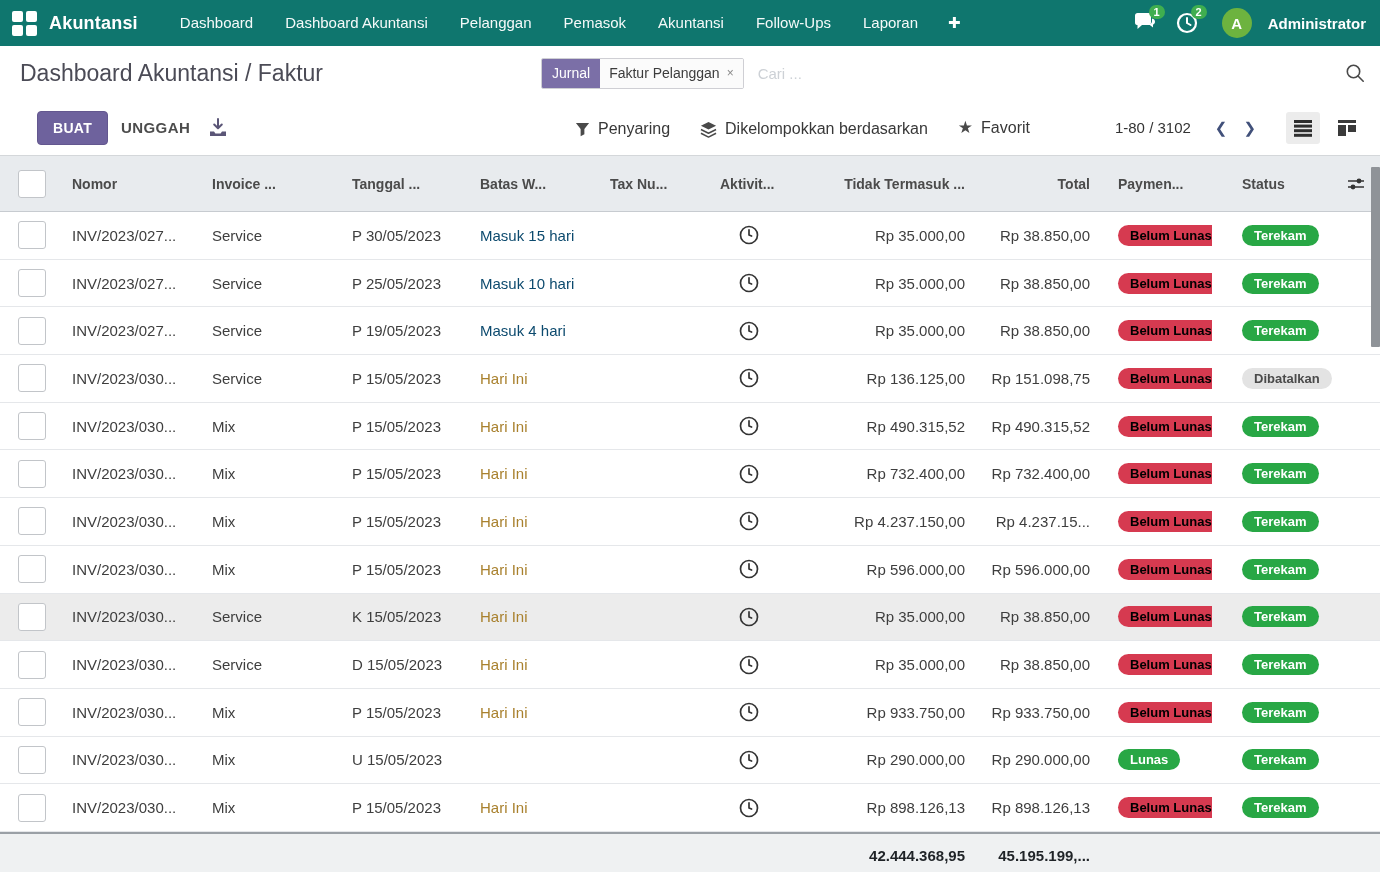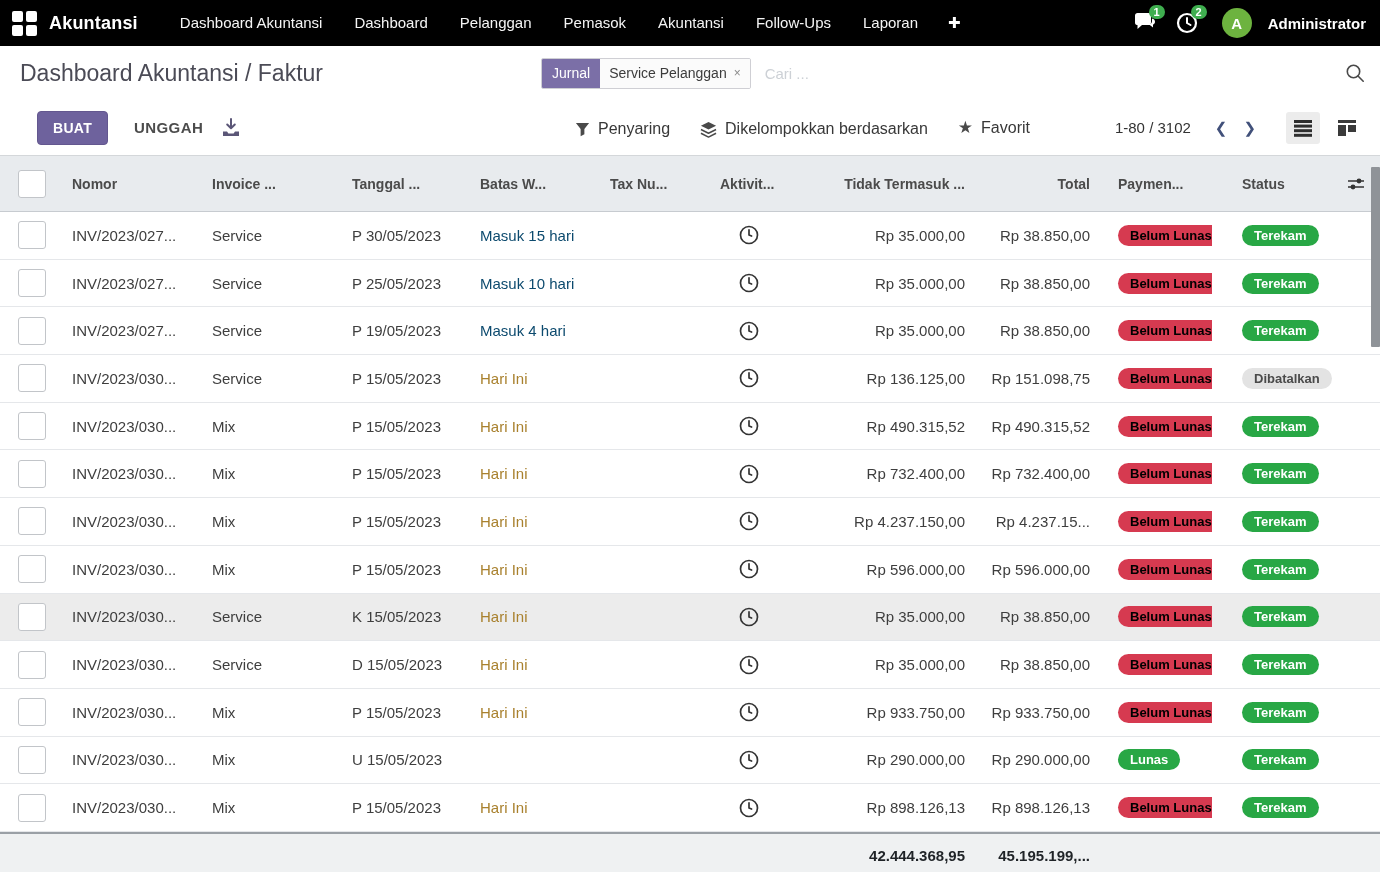--- a/index.html
+++ b/index.html
@@ -1,20 +1,20 @@
 <!DOCTYPE html>
 <html><head>
 <meta charset="utf-8">
 <style>
   html,body{width:1380px;height:872px;margin:0;overflow:hidden;background:#fff;
     font-family:"Liberation Sans","DejaVu Sans",sans-serif;-webkit-font-smoothing:antialiased;}
   .app{position:relative;width:1380px;height:872px;display:flex;flex-direction:column;}
 
   
-  .topnav{height:46px;background:#000000;display:flex;align-items:center;color:#fff;flex:none;
+  .topnav{height:46px;background:#0f766e;display:flex;align-items:center;color:#fff;flex:none;
     padding:0 14px 0 12px;}
   .nav-left{display:flex;align-items:center;gap:0;}
   .apps-icon{display:grid;grid-template-columns:11px 11px;grid-gap:3px;margin-right:12px;cursor:pointer;}
   .apps-icon span{width:11px;height:11px;background:#fff;border-radius:2px;display:block;}
   .brand{font-size:18px;font-weight:700;margin-right:26px;letter-spacing:.2px;cursor:pointer;}
   .nav-item{font-size:15px;color:rgba(255,255,255,.96);padding:0 16px;line-height:46px;cursor:pointer;white-space:nowrap;}
   .nav-plus{font-size:15px;padding:0 14px;cursor:pointer;}
   .nav-right{margin-left:auto;display:flex;align-items:center;gap:8px;}
   .systray{position:relative;width:34px;height:34px;display:flex;align-items:center;justify-content:center;cursor:pointer;}
   .systray .count{position:absolute;top:-1px;right:-3px;background:#3fae4f;color:#fff;font-size:11px;font-weight:700;
@@ -32,21 +32,21 @@
   .facet-val{background:#fbfbfb;color:#3c3c3c;font-size:14px;padding:5px 9px;display:flex;align-items:center;gap:7px;}
   .facet-x{color:#8a8a8a;font-size:12px;cursor:pointer;}
   .search-ph{color:#cdd1d6;font-size:15px;margin-left:14px;flex:1;cursor:text;}
   .search-glass{margin-left:auto;cursor:pointer;display:flex;align-items:center;}
 
   
   .control-row{height:55px;display:flex;align-items:center;padding:0 16px 0 37px;flex:none;background:#fff;}
   .cb-left{display:flex;align-items:center;width:538px;flex:none;}
   .btn-create{background:#6e629d;color:#fff;border:1px solid #63578f;border-radius:4px;font-size:14px;font-weight:700;
     padding:8px 15px;letter-spacing:.3px;cursor:pointer;}
-  .btn-upload{font-size:15px;font-weight:700;color:#4c4c4c;margin-left:26px;letter-spacing:.4px;cursor:pointer;}
+  .btn-upload{font-size:15px;font-weight:700;color:#4c4c4c;margin-left:13px;letter-spacing:.4px;cursor:pointer;}
   .dl-icon{margin-left:18px;cursor:pointer;display:flex;}
   .cb-mid{display:flex;align-items:flex-end;gap:30px;}
   .cb-item{display:flex;align-items:center;gap:8px;font-size:16px;color:#383838;cursor:pointer;white-space:nowrap;}
   .cb-right{margin-left:auto;display:flex;align-items:center;}
   .pager{font-size:15px;color:#333;margin-right:16px;cursor:pointer;}
   .chev{font-size:15px;font-weight:700;color:#41507a;padding:0 8px;cursor:pointer;}
   .view-icons{display:flex;align-items:center;gap:10px;margin-left:22px;}
   .view-btn{width:34px;height:32px;display:flex;align-items:center;justify-content:center;cursor:pointer;border-radius:3px;}
   .view-btn.active{background:#ececec;}
 
@@ -92,22 +92,22 @@
 
   <nav class="topnav">
     <div class="nav-left">
       <span class="apps-icon">
           <span></span>
           <span></span>
           <span></span>
           <span></span>
         </span>
       <span class="brand">Akuntansi</span>
+      <span class="nav-item">Dashboard</span>
       <span class="nav-item">Dashboard Akuntansi</span>
-      <span class="nav-item">Dashboard</span>
       <span class="nav-item">Pelanggan</span>
       <span class="nav-item">Pemasok</span>
       <span class="nav-item">Akuntansi</span>
       <span class="nav-item">Follow-Ups</span>
       <span class="nav-item">Laporan</span>
       <span class="nav-plus">✚</span>
     </div>
     <div class="nav-right">
       <span class="systray">
         <svg width="24" height="22" viewBox="0 0 24 22">
@@ -127,21 +127,21 @@
       <span class="username">Administrator</span>
     </div>
   </nav>
 
   <div class="crumb-row">
     <h1>Dashboard Akuntansi / Faktur</h1>
     <div class="searchbar">
       <div class="facet">
         <span class="facet-cat">Jurnal</span>
         <span class="facet-val">
-          <span>Service Pelanggan</span>
+          <span>Faktur Pelanggan</span>
           <span class="facet-x">×</span>
         </span>
       </div>
       <span class="search-ph">Cari ...</span>
       <span class="search-glass">
         <svg width="22" height="22" viewBox="0 0 22 22">
           <circle cx="9.5" cy="9.5" r="6.2" fill="none" stroke="#4a4a4a" stroke-width="1.6"></circle>
           <path d="M14 14l5.2 5.2" stroke="#4a4a4a" stroke-width="1.6" stroke-linecap="round"></path>
         </svg>
       </span>

